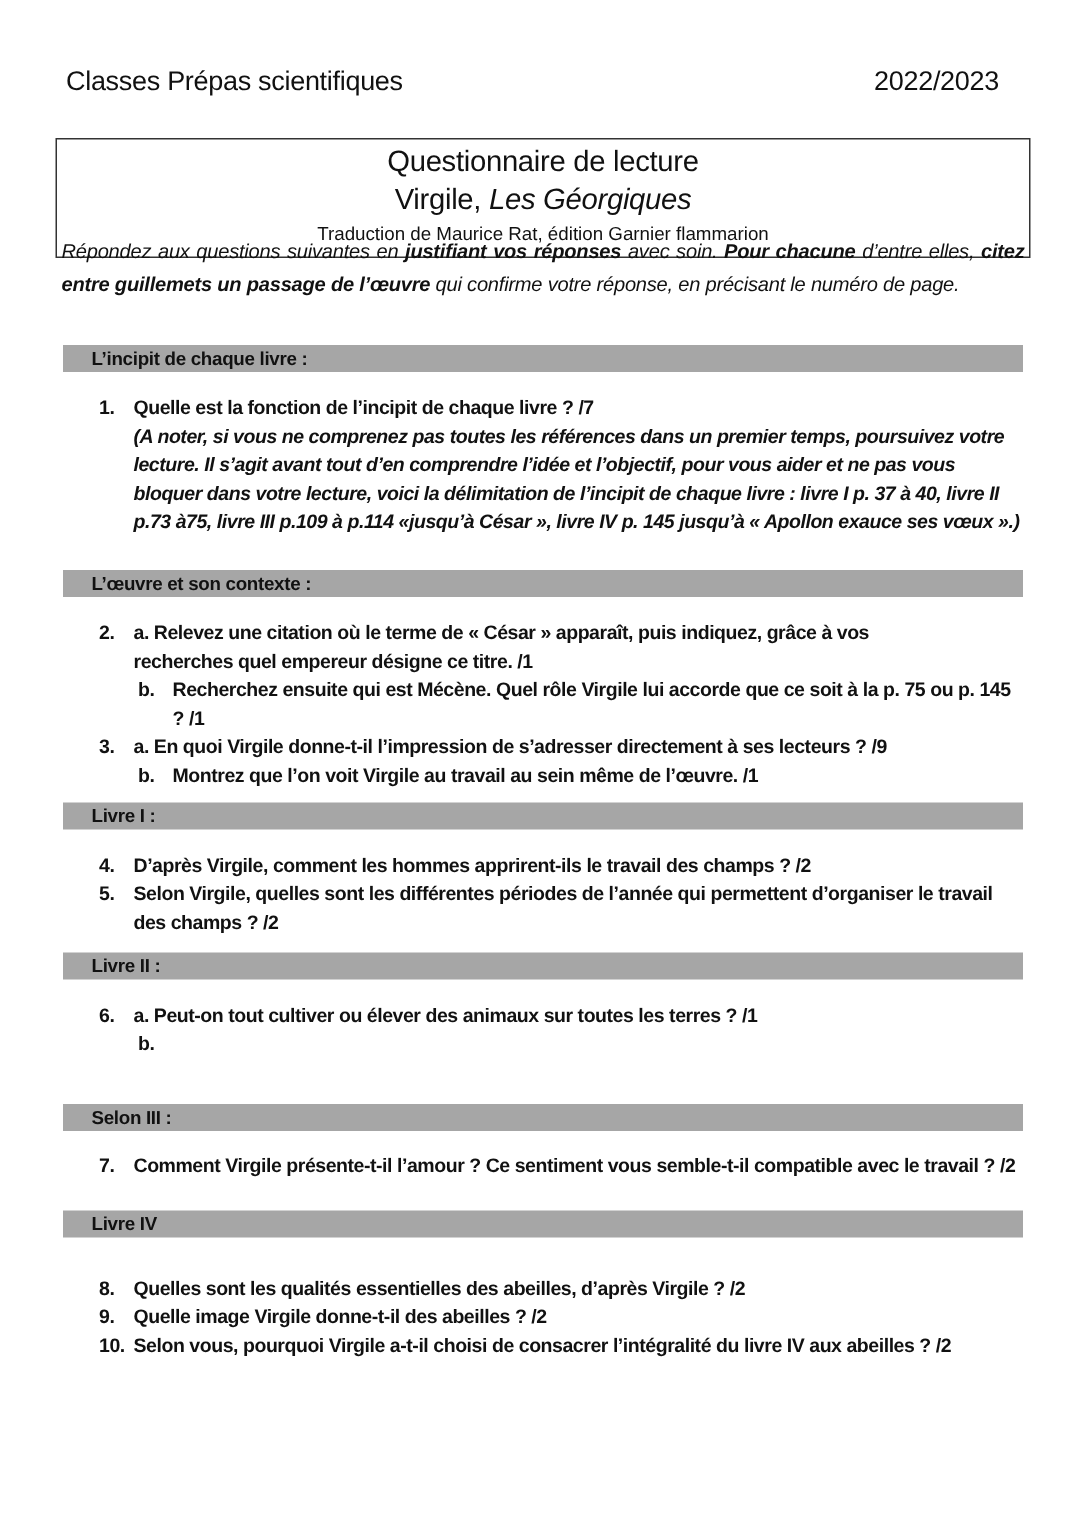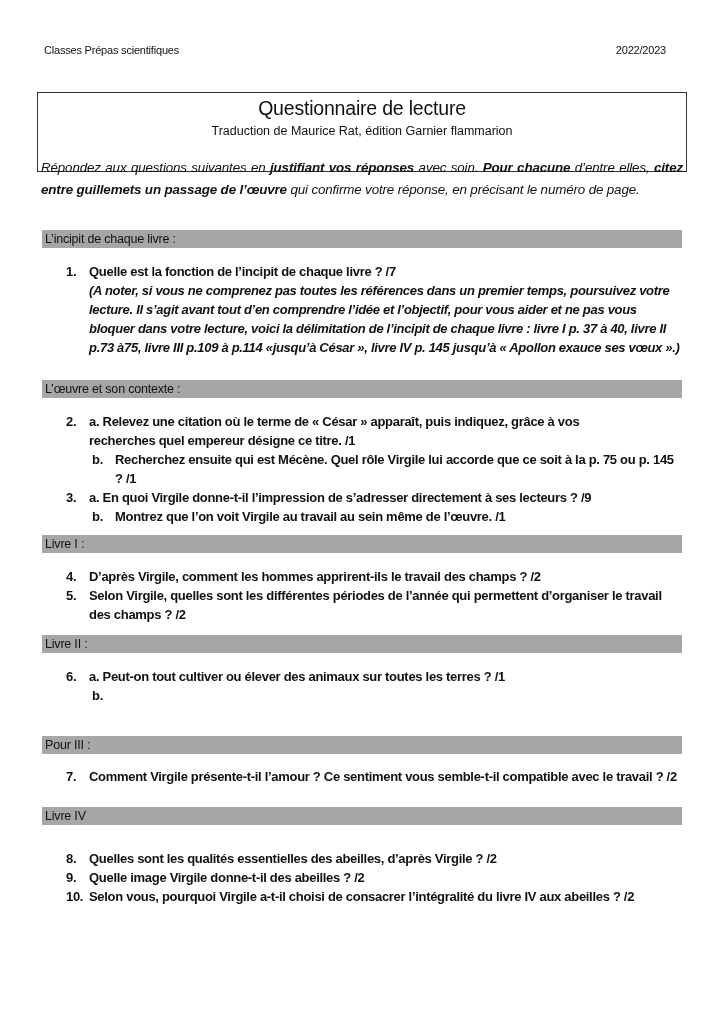--- a/index.html
+++ b/index.html
@@ -1,55 +1,56 @@
 <!DOCTYPE html>
 <html><head>
 <meta charset="utf-8">
 <style>
   html, body { margin: 0; padding: 0; background: #ffffff; }
   body {
     width: 724px; height: 1024px; position: relative; overflow: hidden;
     font-family: "Liberation Sans", sans-serif; color: #111111;
   }
   .abs { position: absolute; }
-  .hdr { top: 44px; font-size: 11px; letter-spacing: -0.2px; }
+  .hdr { top: 44px; font-size: 18px; letter-spacing: -0.2px; }
   .hdr-left { left: 44px; }
   .hdr-right { right: 58px; }
   .title-box {
     left: 37px; top: 76px; width: 648px; height: 78px;
     border: 1.5px solid #333333; text-align: center; margin-top: 16px;
   }
   .t1 { font-size: 19.5px; margin-top: 3px; line-height: 25px; letter-spacing: -0.2px; }
   .t2 { font-size: 19.5px; line-height: 25px; letter-spacing: -0.2px; }
   .t3 { font-size: 12.5px; line-height: 18px; margin-top: 1px; }
   .intro {
     left: 41px; top: 157px; width: 642px; font-size: 13.4px; line-height: 22px;
     text-align: justify; letter-spacing: -0.15px; font-style: italic;
   }
   .intro b { font-weight: bold; }
   .bar {
     left: 42px; width: 640px; height: 18px; background: #a6a6a6;
-    font-size: 12.5px; font-weight: normal; line-height: 18px; padding-left: 3px;
+    font-size: 12.5px; font-weight: bold; line-height: 18px; padding-left: 19px;
     box-sizing: border-box; letter-spacing: -0.2px;
   }
   .q { font-size: 13px; font-weight: bold; line-height: 19px; letter-spacing: -0.3px; }
   .num { position: absolute; left: 66px; }
   .txt { position: absolute; left: 89px; width: 594px; }
   .subnum { position: absolute; left: 92px; }
   .subtxt { position: absolute; left: 115px; width: 568px; }
   .note { font-style: italic; font-weight: bold; }
 </style>
 </head>
 <body>
 
 <div class="abs hdr hdr-left">Classes Prépas scientifiques</div>
 <div class="abs hdr hdr-right">2022/2023</div>
 
 <div class="abs title-box">
   <div class="t1">Questionnaire de lecture</div>
+  <div class="t2"><span>Virgile, </span><i>Les Géorgiques</i></div>
   <div class="t3">Traduction de Maurice Rat, édition Garnier flammarion</div>
 </div>
 
 <div class="abs intro">
   <span>Répondez aux questions suivantes en </span><b>justifiant vos réponses</b><span> avec soin. </span><b>Pour chacune</b><span> d’entre elles, </span><b>citez entre guillemets un passage de l’œuvre</b><span> qui confirme votre réponse, en précisant le numéro de page.</span>
 </div>
 
 <div class="abs bar" style="top:230px">L’incipit de chaque livre :</div>
 <div class="abs q" style="top:262px;left:0;width:724px;height:115px">
   <span class="num" style="top:0">1.</span>
@@ -79,21 +80,21 @@
   <div class="txt" style="top:19px">Selon Virgile, quelles sont les différentes périodes de l’année qui permettent d’organiser le travail des champs ?  /2</div>
 </div>
 
 <div class="abs bar" style="top:635px">Livre II :</div>
 <div class="abs q" style="top:667px;left:0;width:724px;height:60px">
   <span class="num" style="top:0">6.</span>
   <div class="txt" style="top:0">a. Peut-on tout cultiver ou élever des animaux sur toutes les terres ? /1</div>
   <span class="subnum" style="top:19px">b.</span>
 </div>
 
-<div class="abs bar" style="top:736px">Pour III :</div>
+<div class="abs bar" style="top:736px">Selon III :</div>
 <div class="abs q" style="top:767px;left:0;width:724px;height:40px">
   <span class="num" style="top:0">7.</span>
   <div class="txt" style="top:0">Comment Virgile présente-t-il l’amour ? Ce sentiment vous semble-t-il compatible avec le travail ? /2</div>
 </div>
 
 <div class="abs bar" style="top:807px">Livre IV</div>
 <div class="abs q" style="top:849px;left:0;width:724px;height:60px">
   <span class="num" style="top:0">8.</span>
   <div class="txt" style="top:0">Quelles sont les qualités essentielles des abeilles, d’après Virgile ? /2</div>
   <span class="num" style="top:19px">9.</span>

